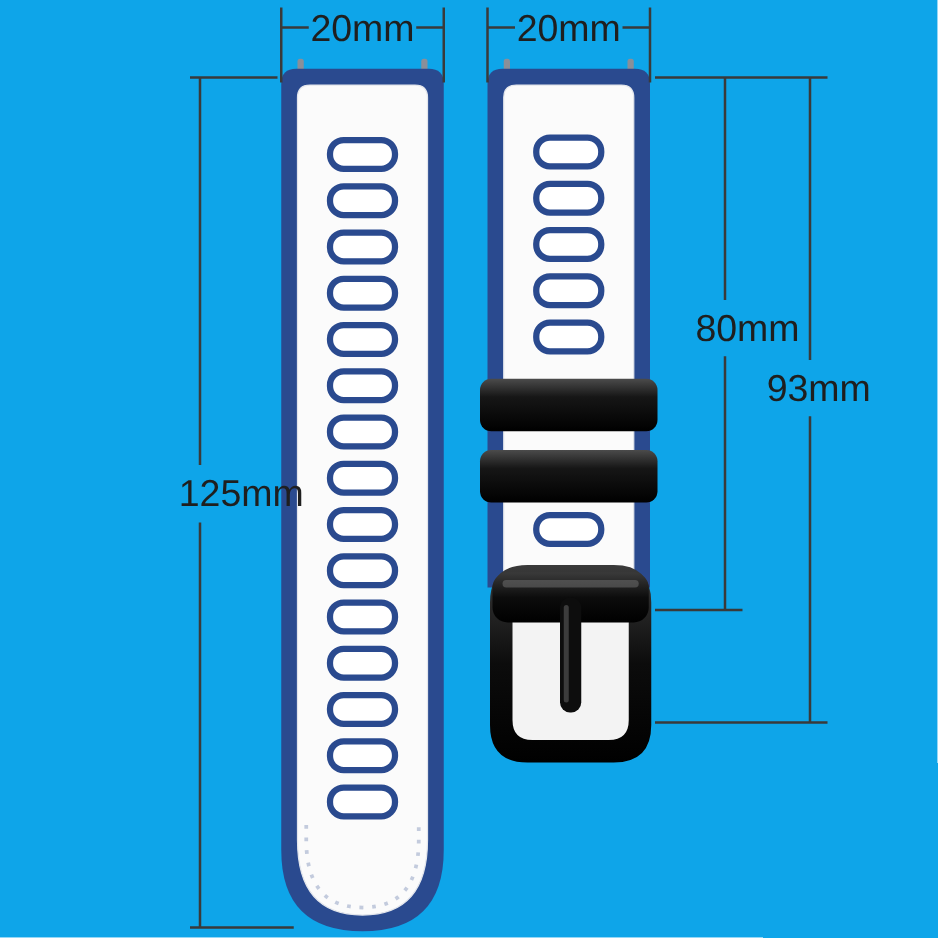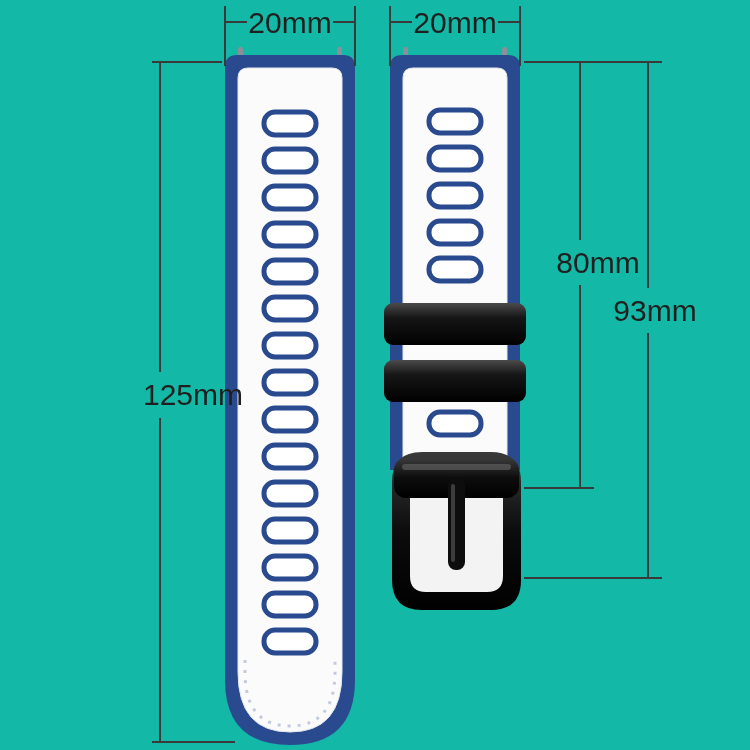--- a/index.html
+++ b/index.html
@@ -5,21 +5,21 @@
   html, body {
     margin: 0;
     padding: 0;
     background: #ffffff;
     font-family: "Liberation Sans", sans-serif;
   }
   .canvas {
     position: relative;
     width: 750px;
     height: 750px;
-    background: #14b8a6;
+    background: #0ea5e9;
     overflow: hidden;
   }
   svg text {
     font-family: "Liberation Sans", sans-serif;
     font-size: 30px;
     fill: #1f1f1f;
     text-anchor: middle;
   }
 </style>
 </head>

